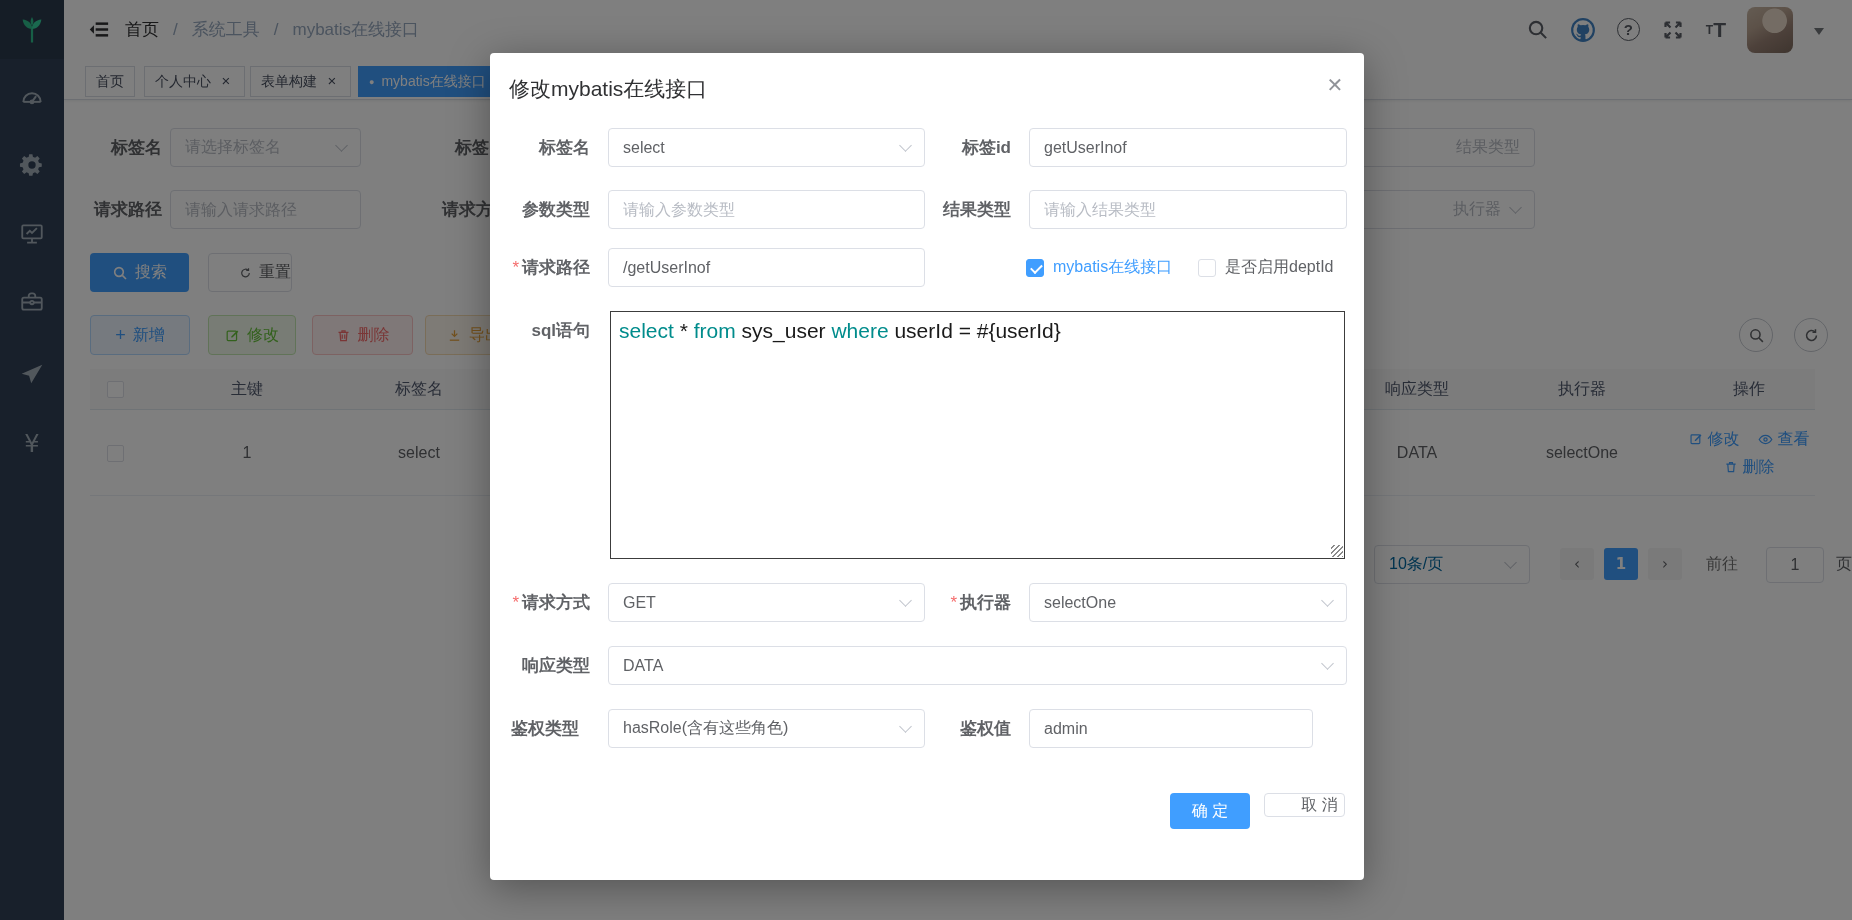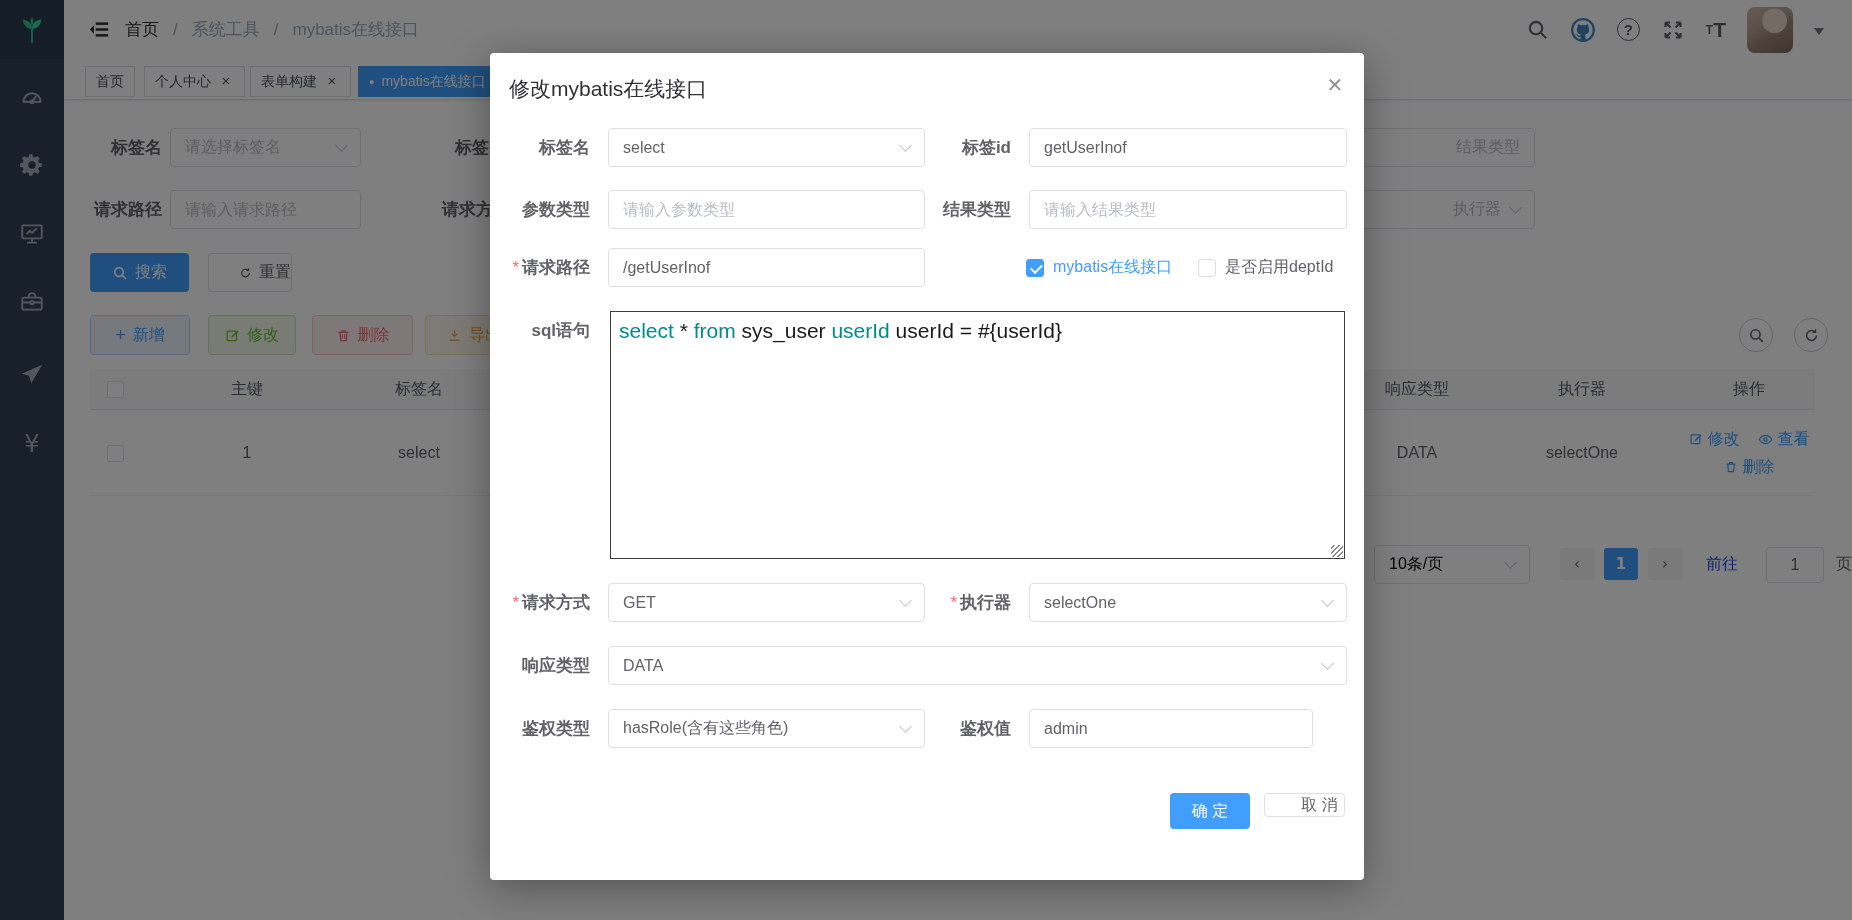--- a/index.html
+++ b/index.html
@@ -340,33 +340,33 @@
               <path d="M4 7h16M9.5 7V4.5h5V7M6.5 7l1 13h9l1-13"></path>
             </svg>
             <span>删除</span>
           </span>
         </div>
       </div>
     </div>
   </div>
 
   <div class="abs ibox selbox" style="left:1374px;top:545px;width:156px;">
-    <span style="color:#000000;">10条/页</span>
+    <span style="color:#0369a1;">10条/页</span>
     <span class="chev"></span>
   </div>
   <div class="pg-btn abs" style="left:1560px;top:548px;">
     <span>‹</span>
   </div>
   <div class="pg-btn active abs" style="left:1604px;top:548px;">
     <span>1</span>
   </div>
   <div class="pg-btn abs" style="left:1648px;top:548px;">
     <span>›</span>
   </div>
-  <div class="abs" style="left:1706px;top:545px;height:39px;display:flex;align-items:center;font-size:16px;color:#1d4ed8;">前往</div>
+  <div class="abs" style="left:1706px;top:545px;height:39px;display:flex;align-items:center;font-size:16px;color:#737373;">前往</div>
   <div class="abs ibox" style="left:1766px;top:547px;width:58px;height:36px;padding:0;">
     <input style="text-align: center;" value="1">
   </div>
   <div class="abs" style="left:1836px;top:545px;height:39px;display:flex;align-items:center;font-size:16px;color:#606266;">页</div>
 
   <div class="abs overlay"></div>
 
   <div class="abs modal">
     <div class="abs m-title">修改mybatis在线接口</div>
     <div class="abs m-close">✕</div>
@@ -400,21 +400,21 @@
       <span class="box"></span>
       <span class="lab">mybatis在线接口</span>
     </div>
     <div class="mchk" style="left:708px;top:195px;">
       <span class="box"></span>
       <span class="lab2">是否启用deptId</span>
     </div>
 
     <div class="m-label" style="left:10px;top:258px;">sql语句</div>
     <div class="abs sqlbox">
-      <div class="sql-line"><span class="kw">select</span><span> * </span><span class="kw">from</span><span> sys_user </span><span class="kw">userId</span><span> userId = #{userId}</span></div>
+      <div class="sql-line"><span class="kw">select</span><span> * </span><span class="kw">from</span><span> sys_user </span><span class="kw">where</span><span> userId = #{userId}</span></div>
       <span class="grip"></span>
     </div>
 
     <div class="m-label" style="left:10px;top:530px;">
       <span class="req">*</span><span>请求方式</span>
     </div>
     <div class="abs ibox selbox" style="left:118px;top:530px;width:317px;">
       <span style="color:#606266;">GET</span>
       <span class="chev"></span>
     </div>
@@ -425,21 +425,21 @@
       <span style="color:#606266;">selectOne</span>
       <span class="chev"></span>
     </div>
 
     <div class="m-label" style="left:10px;top:593px;">响应类型</div>
     <div class="abs ibox selbox" style="left:118px;top:593px;width:739px;">
       <span style="color:#606266;">DATA</span>
       <span class="chev"></span>
     </div>
 
-    <div class="m-label" style="left:10px;top:656px;">鉴权类型</div>
+    <div class="m-label" style="left:10px;top:656px;text-align:center;">鉴权类型</div>
     <div class="abs ibox selbox" style="left:118px;top:656px;width:317px;">
       <span style="color:#606266;">hasRole(含有这些角色)</span>
       <span class="chev"></span>
     </div>
     <div class="m-label-r" style="left:381px;top:656px;">鉴权值</div>
     <div class="abs ibox" style="left:539px;top:656px;width:284px;">
       <input value="admin" style="">
     </div>
 
     <div class="abs btn btn-primary" style="left:680px;top:740px;width:80px;height:36px;">

